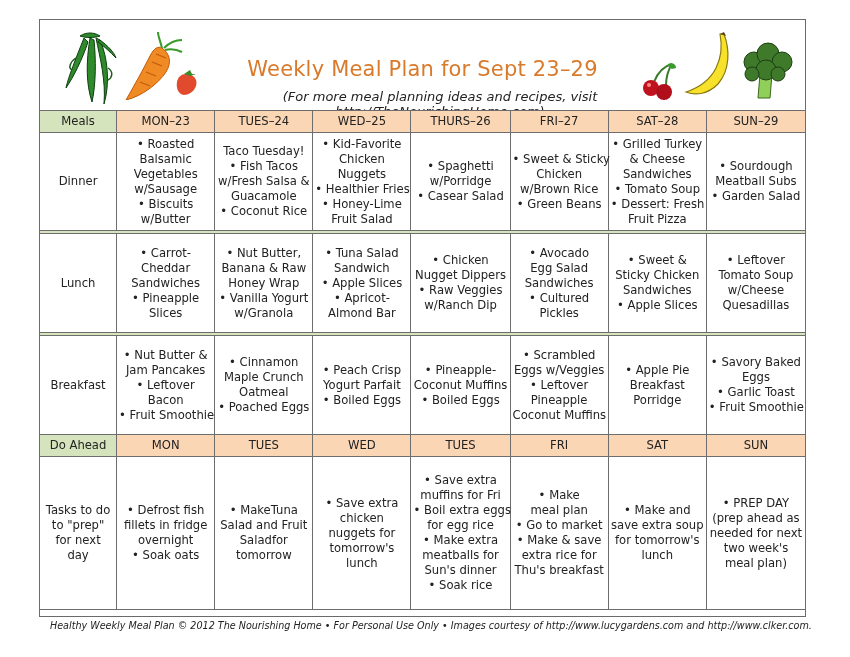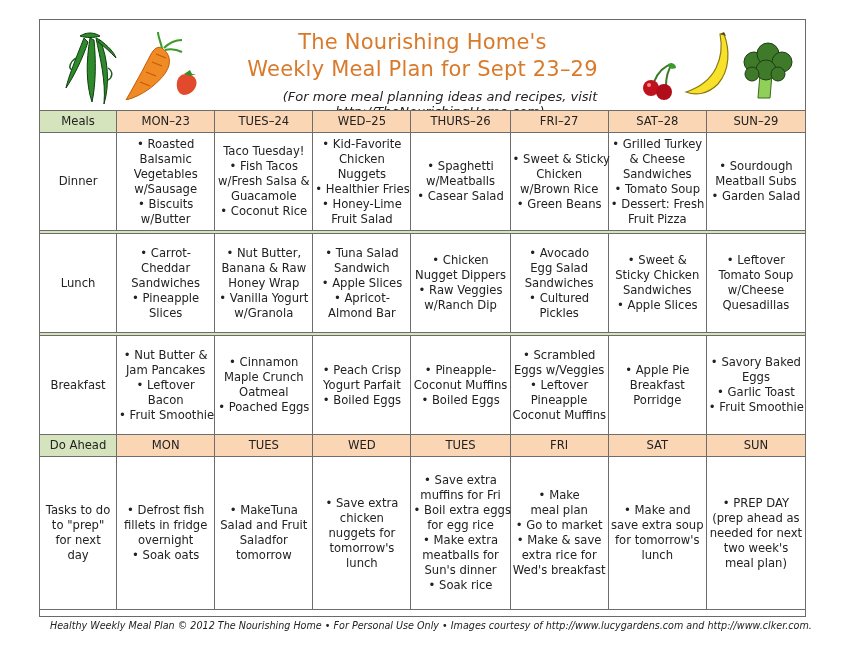--- a/index.html
+++ b/index.html
@@ -81,21 +81,20 @@
       <g fill="#3e7a2a" stroke="#1d3d12" stroke-width="1">
         <circle cx="14" cy="22" r="10"></circle>
           <circle cx="28" cy="14" r="11"></circle>
         <circle cx="42" cy="22" r="10"></circle>
           <circle cx="26" cy="30" r="10"></circle>
         <circle cx="38" cy="34" r="7"></circle>
           <circle cx="12" cy="34" r="7"></circle>
       </g>
     </svg>
 
-    <div class="title1">The Nourishing Home's</div>
     <div class="title2">Weekly Meal Plan for Sept 23–29</div>
     <div class="subtitle">(For more meal planning ideas and recipes, visit http://TheNourishingHome.com)</div>
   </div>
 
   <table class="grid">
     <colgroup>
       <col style="width:77px">
         <col style="width:98px">
         <col style="width:98px">
         <col style="width:98px">
@@ -135,21 +134,21 @@
           <td>
             <span class="cell-line">• Kid-Favorite</span>
             <span class="cell-line">Chicken</span>
             <span class="cell-line">Nuggets</span>
             <span class="cell-line">• Healthier Fries</span>
             <span class="cell-line">• Honey-Lime</span>
             <span class="cell-line">Fruit Salad</span>
           </td>
           <td>
             <span class="cell-line">• Spaghetti</span>
-            <span class="cell-line">w/Meatballs</span>
+            <span class="cell-line">w/Porridge</span>
             <span class="cell-line">• Casear Salad</span>
           </td>
           <td>
             <span class="cell-line">• Sweet &amp; Sticky</span>
             <span class="cell-line">Chicken</span>
             <span class="cell-line">w/Brown Rice</span>
             <span class="cell-line">• Green Beans</span>
           </td>
           <td>
             <span class="cell-line">• Grilled Turkey</span>
@@ -309,21 +308,21 @@
             <span class="cell-line">meatballs for</span>
             <span class="cell-line">Sun's dinner</span>
             <span class="cell-line">• Soak rice</span>
           </td>
           <td>
             <span class="cell-line">• Make</span>
             <span class="cell-line">meal plan</span>
             <span class="cell-line">• Go to market</span>
             <span class="cell-line">• Make &amp; save</span>
             <span class="cell-line">extra rice for</span>
-            <span class="cell-line">Wed's breakfast</span>
+            <span class="cell-line">Thu's breakfast</span>
           </td>
           <td>
             <span class="cell-line">• Make and</span>
             <span class="cell-line">save extra soup</span>
             <span class="cell-line">for tomorrow's</span>
             <span class="cell-line">lunch</span>
           </td>
           <td>
             <span class="cell-line">• PREP DAY</span>
             <span class="cell-line">(prep ahead as</span>

